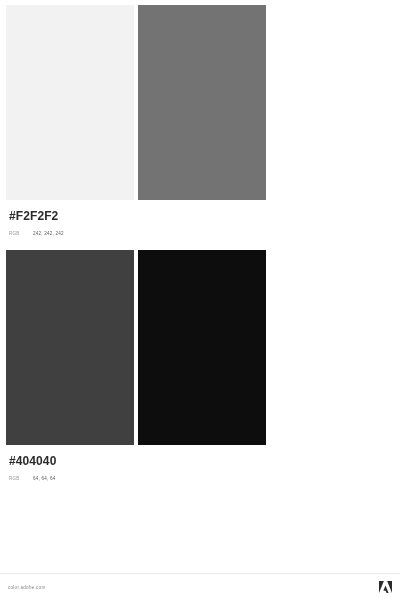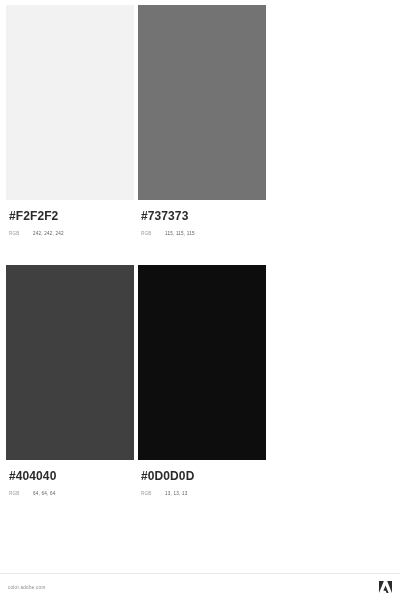--- a/index.html
+++ b/index.html
@@ -28,21 +28,21 @@
     width: 400px;
   }
   .swatch-row {
     display: flex;
     align-items: flex-start;
     gap: 4px;
     padding-left: 6px;
     box-sizing: border-box;
   }
   .swatch-row + .swatch-row {
-    margin-top: 27px;
+    margin-top: 12px;
   }
   .swatch-cell {
     width: 128px;
     box-sizing: border-box;
   }
   .swatch-chip {
     width: 128px;
     height: 195px;
     display: block;
   }
@@ -115,53 +115,39 @@
           <div class="swatch-rgb-line">
             <span class="swatch-rgb-label">RGB</span>
             <span class="swatch-rgb-value">242, 242, 242</span>
           </div>
         </div>
       </div>
 
 
       <div class="swatch-cell">
         <div class="swatch-chip" style="background: rgb(115, 115, 115);"></div>
-        <div class="swatch-info">
-          <div class="swatch-hex">#737373</div>
-          <div class="swatch-rgb-line">
-            <span class="swatch-rgb-label">RGB</span>
-            <span class="swatch-rgb-value">115, 115, 115</span>
-          </div>
-        </div>
       </div>
 
     </div>
 
     <div class="swatch-row">
 
       <div class="swatch-cell">
         <div class="swatch-chip" style="background: rgb(64, 64, 64);"></div>
         <div class="swatch-info">
           <div class="swatch-hex">#404040</div>
           <div class="swatch-rgb-line">
             <span class="swatch-rgb-label">RGB</span>
             <span class="swatch-rgb-value">64, 64, 64</span>
           </div>
         </div>
       </div>
 
       <div class="swatch-cell">
         <div class="swatch-chip" style="background: rgb(13, 13, 13);"></div>
-        <div class="swatch-info">
-          <div class="swatch-hex">#0D0D0D</div>
-          <div class="swatch-rgb-line">
-            <span class="swatch-rgb-label">RGB</span>
-            <span class="swatch-rgb-value">13, 13, 13</span>
-          </div>
-        </div>
       </div>
 
     </div>
 
   </div>
 
   <div class="footer" style="border-top-color: rgb(232, 232, 232);">
     <span class="footer-url">color.adobe.com</span>
     <span>
       <svg class="adobe-logo" viewBox="0 0 26 24" xmlns="http://www.w3.org/2000/svg" aria-hidden="true">

